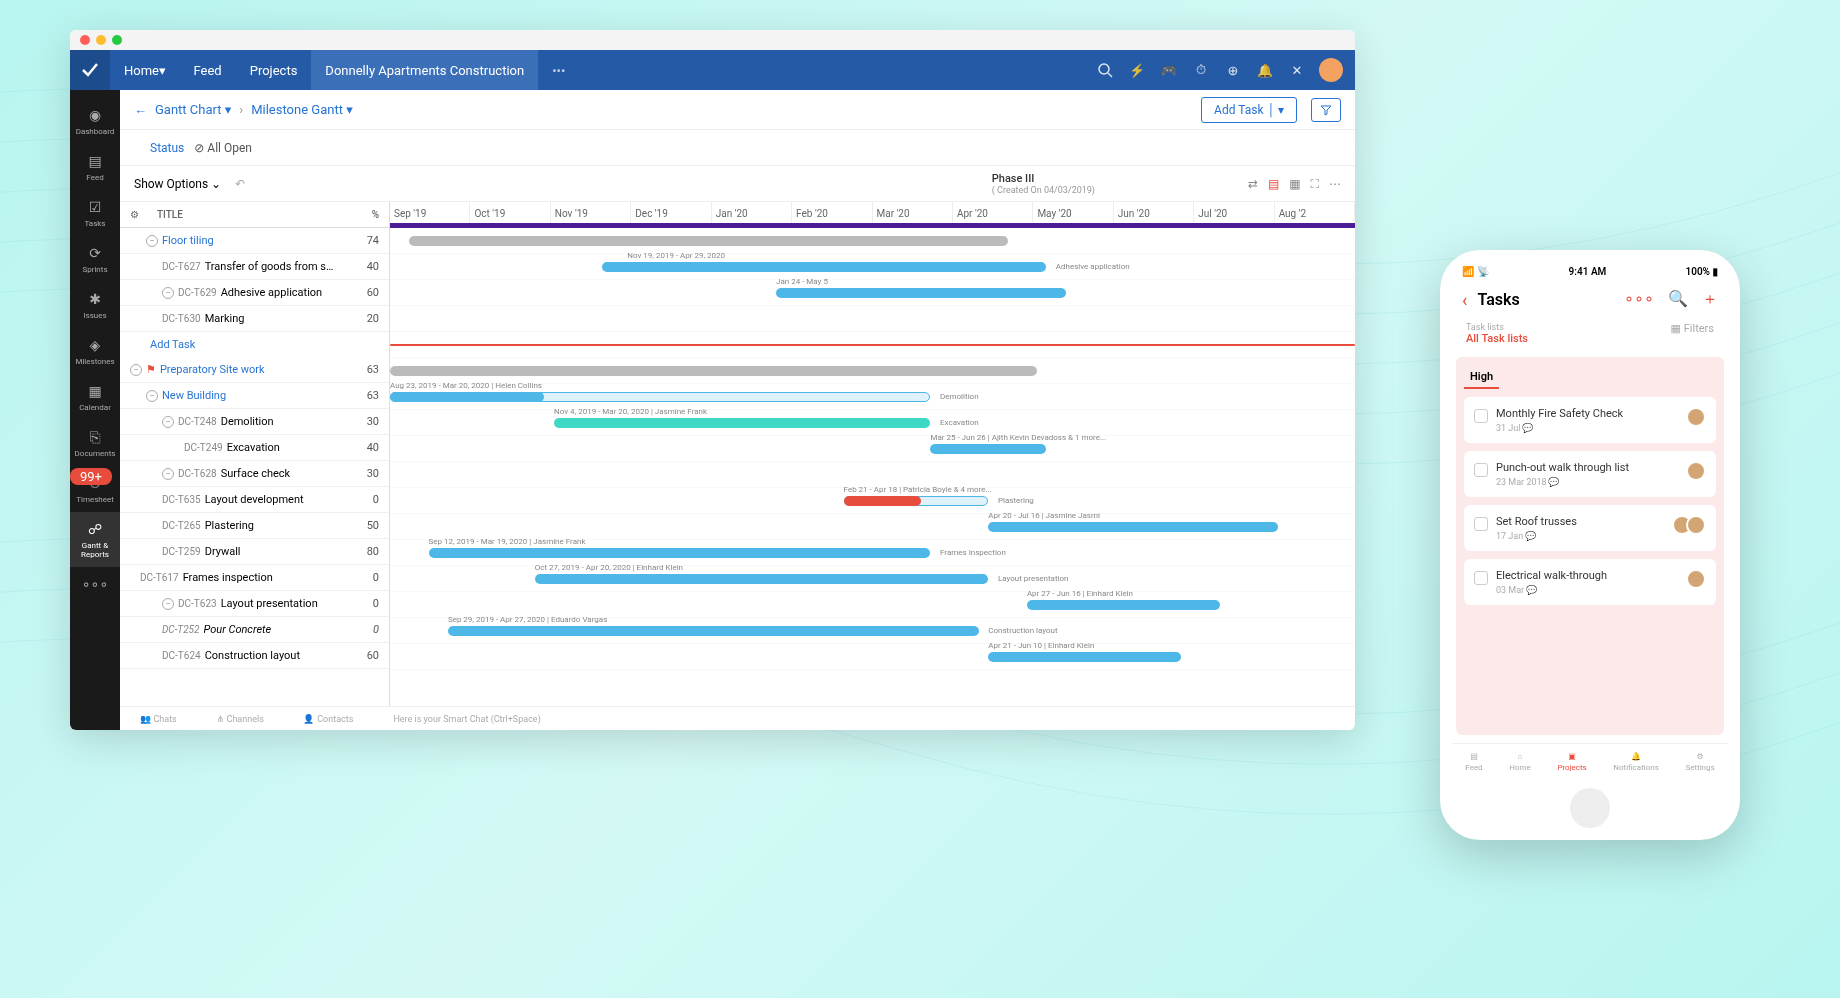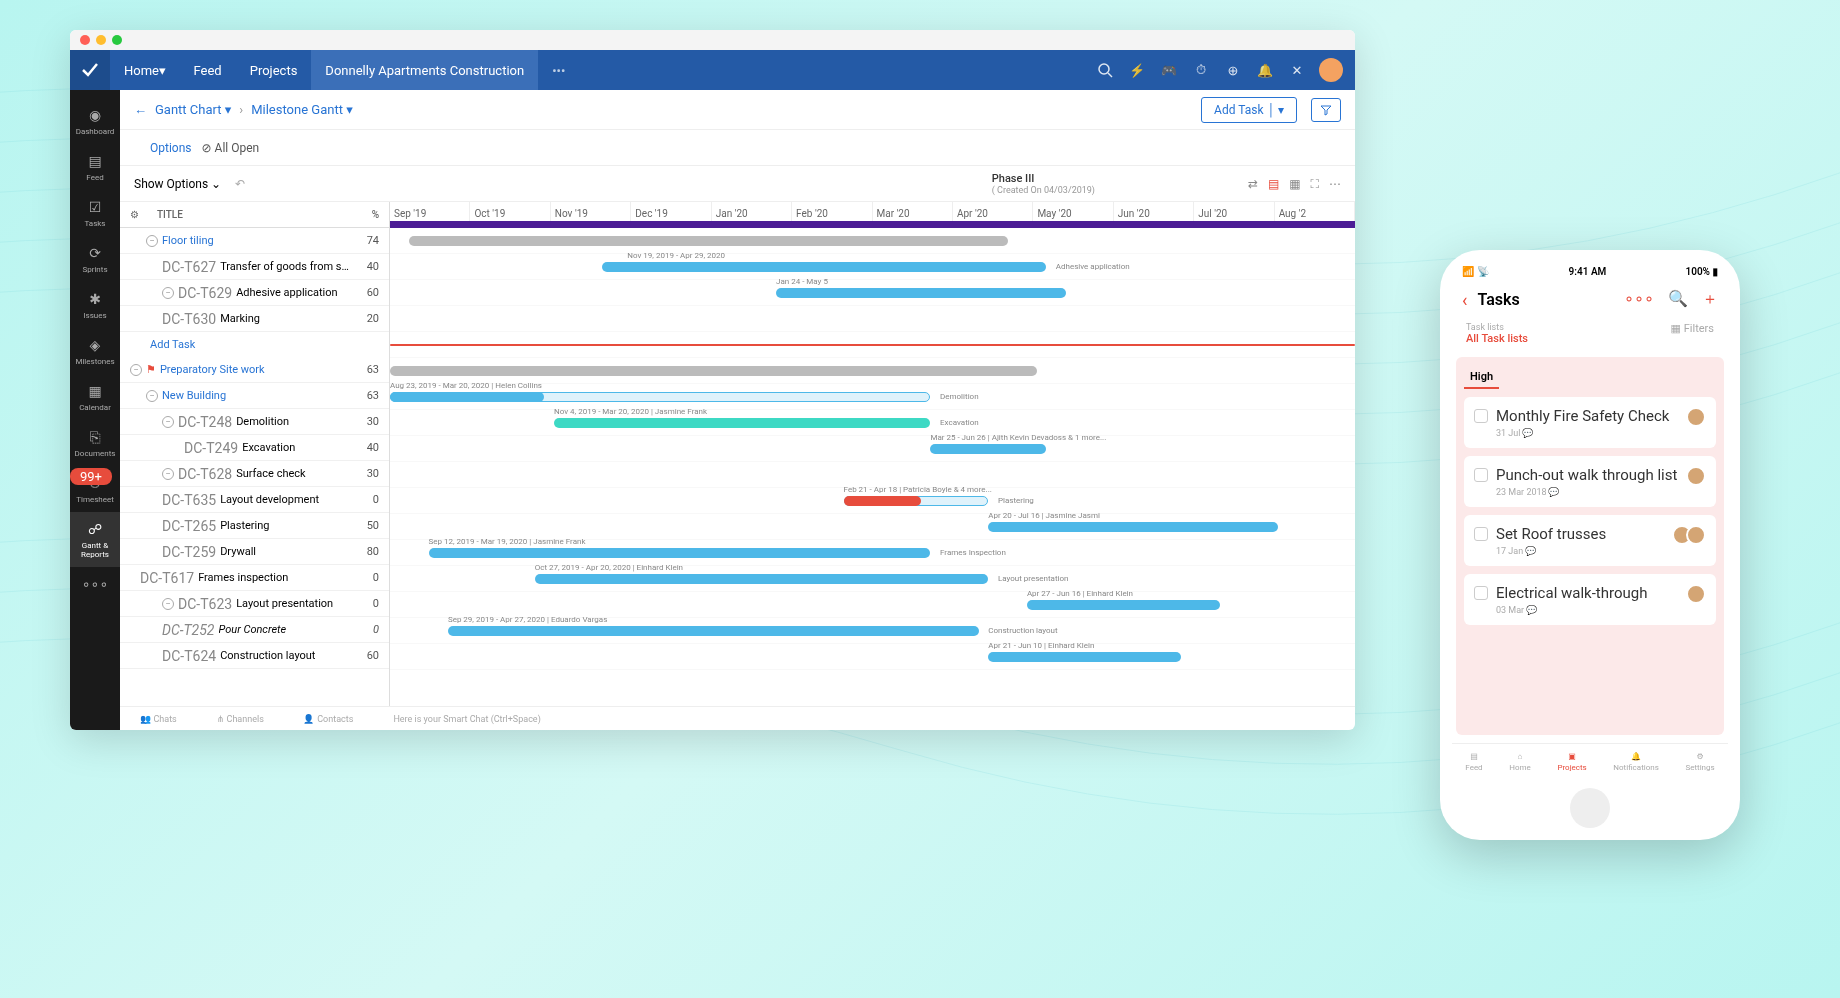--- a/index.html
+++ b/index.html
@@ -38,27 +38,27 @@
 .phase-title{color:#333;font-weight:500}
 .phase-sub{color:#999;font-size:9px}
 .view-icons{position:absolute;right:14px;display:flex;gap:10px;color:#888}
 .gantt-area{flex:1;display:flex;overflow:hidden}
 .task-panel{width:270px;border-right:1px solid #ddd;overflow-y:hidden;font-size:11px}
 .task-header{height:26px;display:flex;align-items:center;padding:0 10px;border-bottom:1px solid #ddd;color:#666;font-size:10px;font-weight:500}
 .th-title{flex:1;padding-left:18px}
 .th-pct{width:30px;text-align:right}
 .task-row{height:26px;display:flex;align-items:center;padding:0 10px;border-bottom:1px solid #f0f0f0}
 .task-row.parent{color:#2874d4}
-.task-id{color:#888;font-size:14px;margin-right:4px}
+.task-id{color:#888;font-size:10px;margin-right:4px}
 .task-title{flex:1;overflow:hidden;text-overflow:ellipsis;white-space:nowrap}
 .task-pct{width:30px;text-align:right;color:#555}
 .expand-icon{width:12px;height:12px;border:1px solid #aaa;border-radius:50%;display:inline-flex;align-items:center;justify-content:center;font-size:8px;margin-right:4px;color:#888}
 .add-task-link{color:#2874d4;padding:6px 30px;font-size:11px;cursor:pointer}
 .chart-panel{flex:1;overflow:hidden;position:relative}
-.timeline-header{height:26px;display:flex;border-bottom:7px solid #4c1d95;font-size:10px;color:#666}
+.timeline-header{height:26px;display:flex;border-bottom:5px solid #4c1d95;font-size:10px;color:#666}
 .month{flex:1;padding:6px 4px;border-right:1px solid #eee}
 .chart-body{position:relative;height:calc(100% - 26px)}
 .bar-row{height:26px;position:relative;border-bottom:1px solid #f8f8f8}
 .bar{position:absolute;height:10px;top:8px;border-radius:5px}
 .bar-label{position:absolute;font-size:8px;color:#888;white-space:nowrap}
 .bar-blue{background:#4db8e8}
 .bar-cyan{background:#3dd9c4}
 .bar-red{background:#e74c3c}
 .bar-gray{background:#bbb}
 .bar-outline{border:1px solid #4db8e8;background:#dff2fb}
@@ -71,21 +71,21 @@
 .ph-icons{display:flex;gap:14px;color:#e74c3c}
 .ph-filter-row{display:flex;justify-content:space-between;padding:4px 14px;font-size:11px}
 .ph-tl-label{color:#aaa;font-size:9px}
 .ph-tl-val{color:#e74c3c;font-weight:500}
 .ph-filters{color:#aaa}
 .ph-section{background:#fce9e9;margin:8px 4px;border-radius:6px;padding:8px;flex:1;overflow:hidden}
 .ph-sec-title{font-size:11px;font-weight:600;padding:4px 6px;border-bottom:2px solid #e74c3c;display:inline-block;margin-bottom:8px}
 .ph-card{background:#fff;border-radius:6px;padding:10px;margin-bottom:8px;display:flex;align-items:flex-start;gap:8px}
 .ph-check{width:14px;height:14px;border:1.5px solid #ccc;border-radius:3px;flex-shrink:0;margin-top:2px}
 .ph-card-body{flex:1}
-.ph-card-title{font-size:15px;color:#333;margin-bottom:3px}
+.ph-card-title{font-size:11px;color:#333;margin-bottom:3px}
 .ph-card-date{font-size:9px;color:#aaa}
 .ph-avatars{display:flex;gap:-4px}
 .ph-av{width:20px;height:20px;border-radius:50%;background:#d4a574;border:2px solid #fff;margin-left:-6px}
 .ph-tabbar{display:flex;justify-content:space-around;padding:8px 0;border-top:1px solid #eee;font-size:8px;color:#aaa}
 .ph-tab{display:flex;flex-direction:column;align-items:center;gap:2px}
 .ph-tab.active{color:#e74c3c}
 .ph-home-btn{width:40px;height:40px;background:#eee;border-radius:50%;margin:8px auto 0}
 svg{display:block}
 </style>
 </head>
@@ -198,21 +198,21 @@
             <span>│ ▾</span>
           </button>
         <button class="btn-filter">
             <svg width="12" height="12" viewBox="0 0 12 12">
               <path d="M1 2h10L7 6v4l-2 1V6z" stroke="#2874d4" fill="none"></path>
             </svg>
           </button>
       </div>
 
       <div class="filter-bar">
-        <span class="filter-label">Options</span>
+        <span class="filter-label">Status</span>
         <span class="filter-val">⊘ <span>All Open</span></span>
       </div>
 
       <div class="options-bar">
         <span><span>Show Options</span> ⌄</span>
         <span style="margin-left:14px;color:#aaa">↶</span>
         <div class="phase-info">
           <div class="phase-title">Phase III</div>
           <div class="phase-sub">( Created On 04/03/2019)</div>
         </div>

